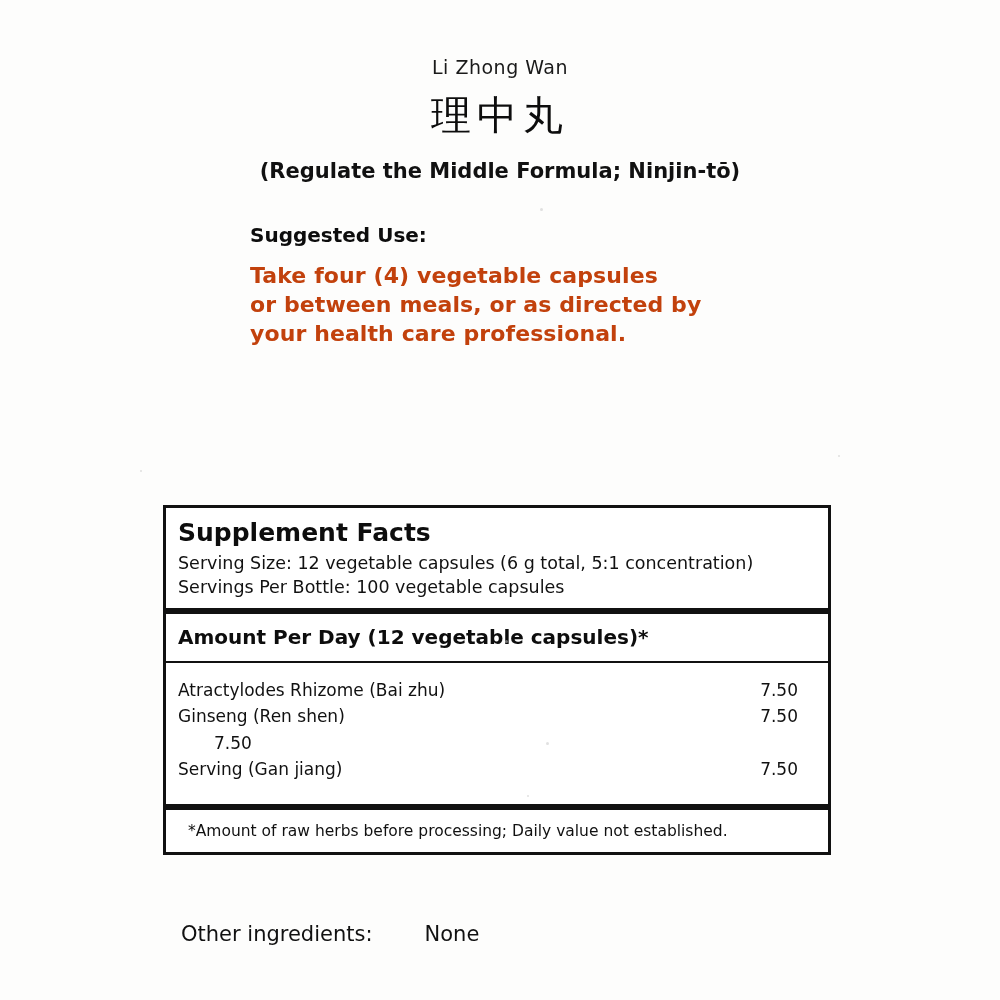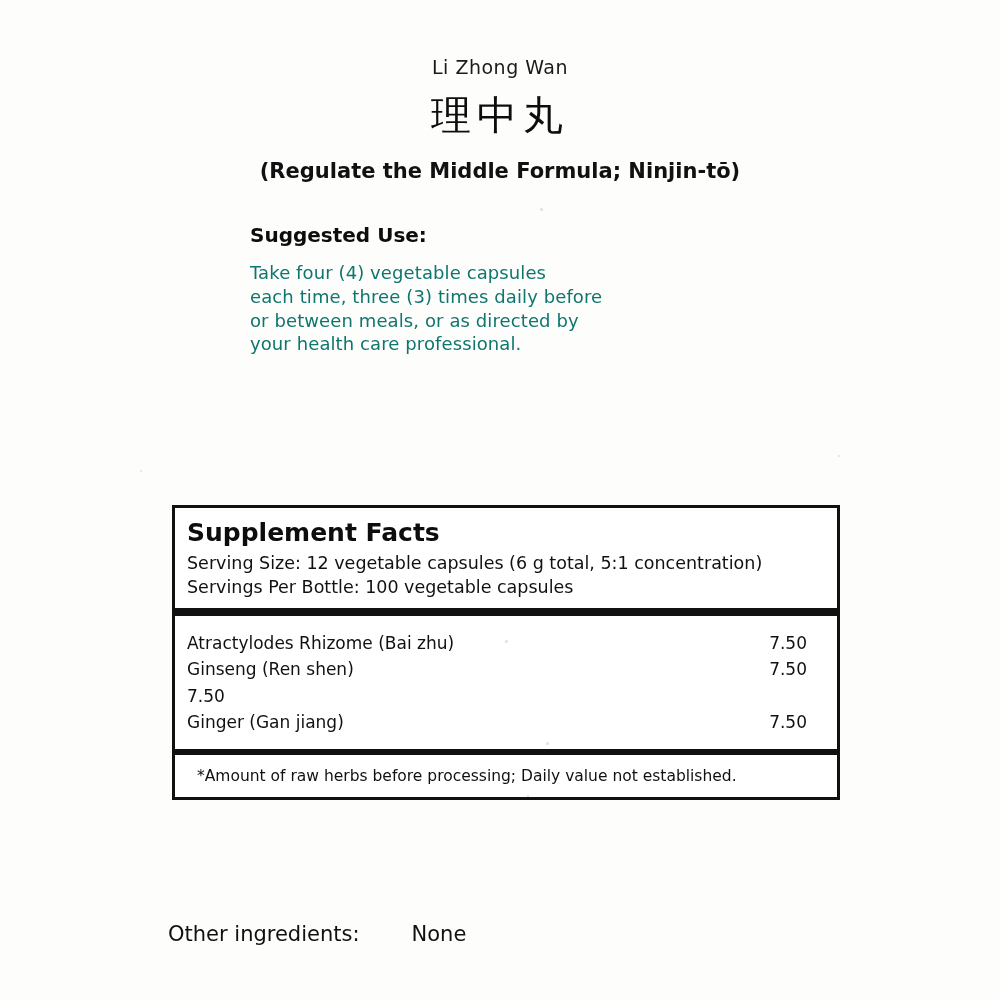--- a/index.html
+++ b/index.html
@@ -67,31 +67,31 @@
     padding-left: 250px;
     font-family: "DejaVu Sans", sans-serif;
   }
   .su-title {
     font-size: 20px;
     font-weight: bold;
     color: #0d0d0d;
     margin-bottom: 14px;
   }
   .su-line {
-    font-size: 18px;
-    font-weight: normal;
-    color: #0f766e;
+    font-size: 22px;
+    font-weight: bold;
+    color: #c2410c;
     line-height: 1.32;
     letter-spacing: 0.1px;
   }
 
   
   .facts-panel {
     position: absolute;
-    left: 172px;
+    left: 163px;
     top: 505px;
     width: 668px;
     border: 3px solid #111111;
     background: #ffffff;
     box-sizing: border-box;
   }
   .facts-title {
     font-size: 25px;
     font-weight: bold;
     padding: 10px 12px 4px 12px;
@@ -114,47 +114,48 @@
     border-top: 2px solid #111111;
   }
   .amount-heading {
     font-size: 20px;
     font-weight: bold;
     padding: 11px 12px 12px 12px;
     font-family: "DejaVu Sans", sans-serif;
     color: #0d0d0d;
   }
   .ing-table {
-    padding: 14px 12px 14px 12px;
+    padding: 14px 12px 22px 12px;
   }
   .ing-row {
     display: flex;
     justify-content: space-between;
     align-items: baseline;
     font-size: 17px;
     line-height: 1.55;
     font-family: "DejaVu Sans", sans-serif;
     color: #111111;
   }
   .ing-name { white-space: nowrap; }
   .ing-amt {
     padding-right: 18px;
     font-variant-numeric: tabular-nums;
+    margin-left: 36px;
   }
   .footnote {
     font-size: 15.5px;
     padding: 12px 12px 12px 22px;
     font-family: "DejaVu Sans", sans-serif;
     color: #111111;
   }
 
   
   .other-row {
     position: absolute;
-    left: 168px;
+    left: 181px;
     top: 922px;
     display: flex;
     align-items: baseline;
     font-family: "DejaVu Sans", sans-serif;
   }
   .other-label {
     font-size: 21px;
     color: #111111;
   }
   .other-value {
@@ -178,47 +179,47 @@
 
   <div class="header">
     <div class="pinyin">Li Zhong Wan</div>
     <div class="hanzi">理中丸</div>
     <div class="translation">(Regulate the Middle Formula; Ninjin-tō)</div>
   </div>
 
   <div class="suggested-use">
     <div class="su-title">Suggested Use:</div>
     <div class="su-line">Take four (4) vegetable capsules</div>
-    <div class="su-line">each time, three (3) times daily before</div>
     <div class="su-line">or between meals, or as directed by</div>
     <div class="su-line">your health care professional.</div>
   </div>
 
   <div class="facts-panel">
     <div class="facts-title">Supplement Facts</div>
     <div class="facts-line">Serving Size: 12 vegetable capsules (6 g total, 5:1 concentration)</div>
     <div class="facts-line last">Servings Per Bottle: 100 vegetable capsules</div>
 
     <div class="rule-thick"></div>
+    <div class="amount-heading">Amount Per Day (12 vegetable capsules)*</div>
     <div class="rule-thin"></div>
 
     <div class="ing-table">
       <div class="ing-row">
         <span class="ing-name">Atractylodes Rhizome (Bai zhu)</span>
         <span class="ing-amt">7.50</span>
       </div>
       <div class="ing-row">
         <span class="ing-name">Ginseng (Ren shen)</span>
         <span class="ing-amt">7.50</span>
       </div>
       <div class="ing-row">
         <span class="ing-amt">7.50</span>
       </div>
       <div class="ing-row">
-        <span class="ing-name">Ginger (Gan jiang)</span>
+        <span class="ing-name">Serving (Gan jiang)</span>
         <span class="ing-amt">7.50</span>
       </div>
     </div>
 
     <div class="rule-thick"></div>
     <div class="footnote">*Amount of raw herbs before processing; Daily value not established.</div>
   </div>
 
   <div class="other-row">
     <span class="other-label">Other ingredients:</span>

